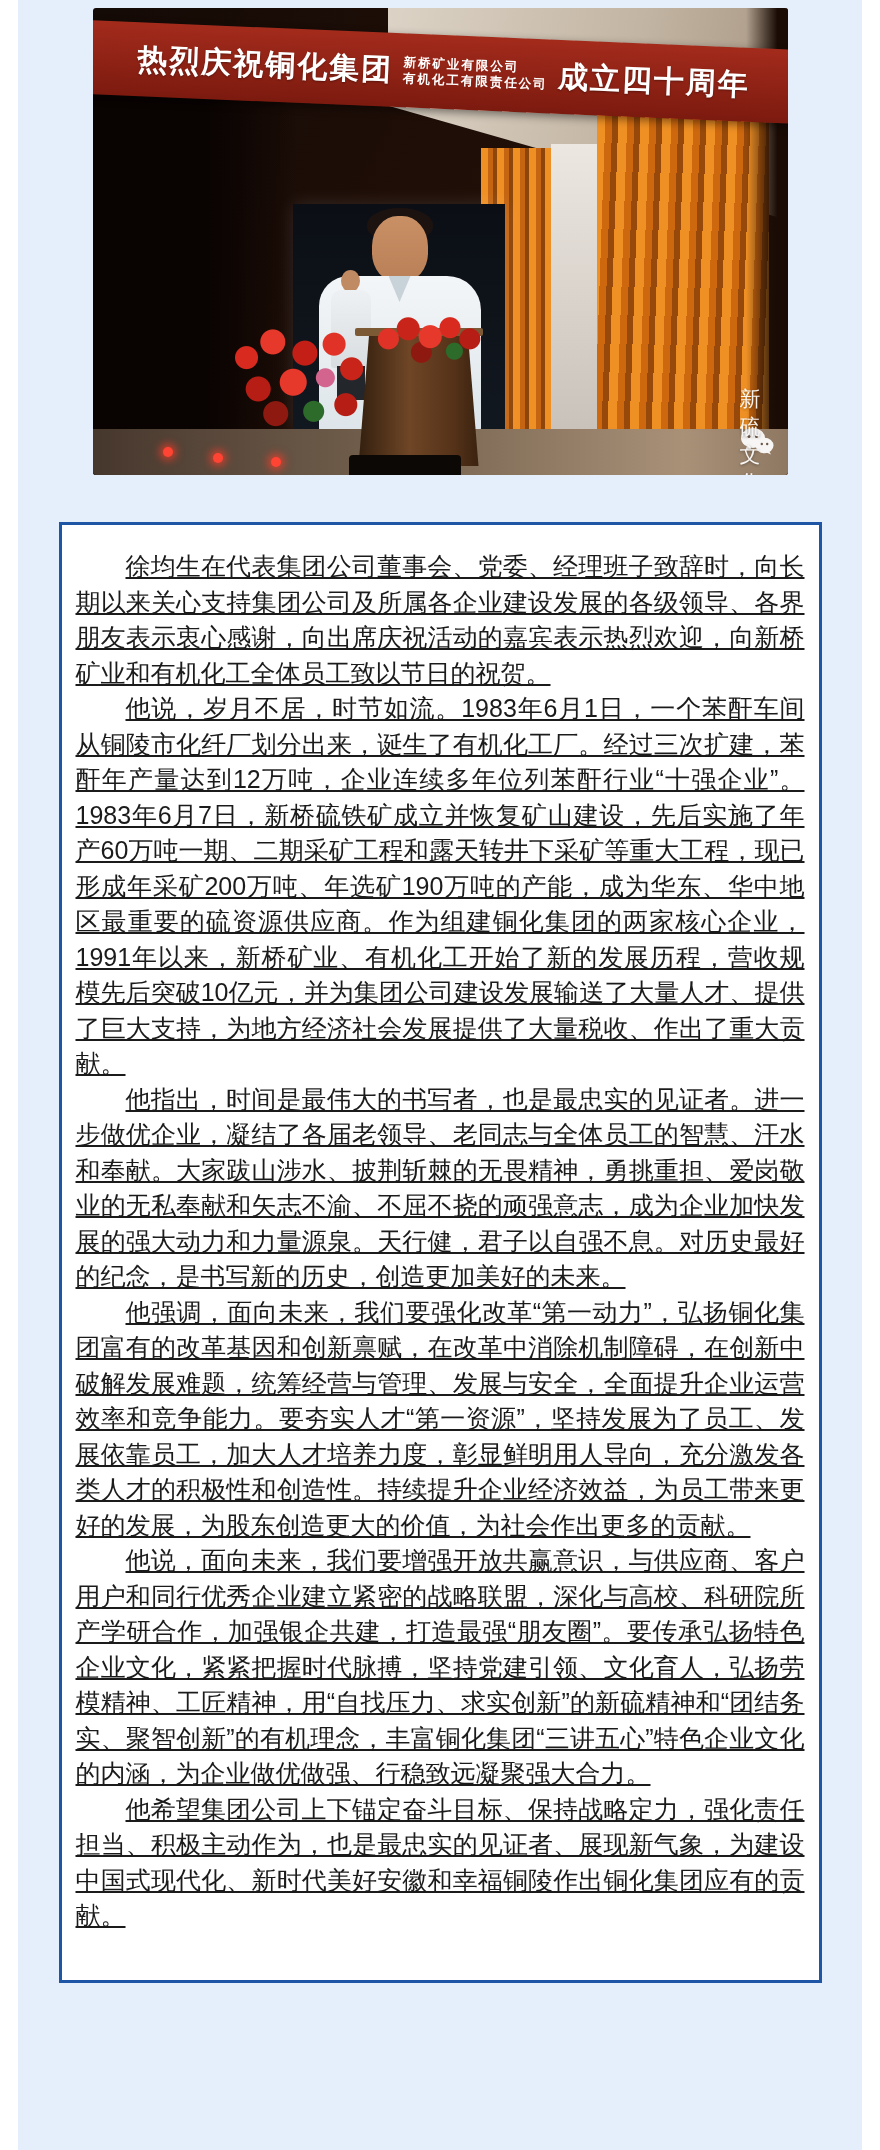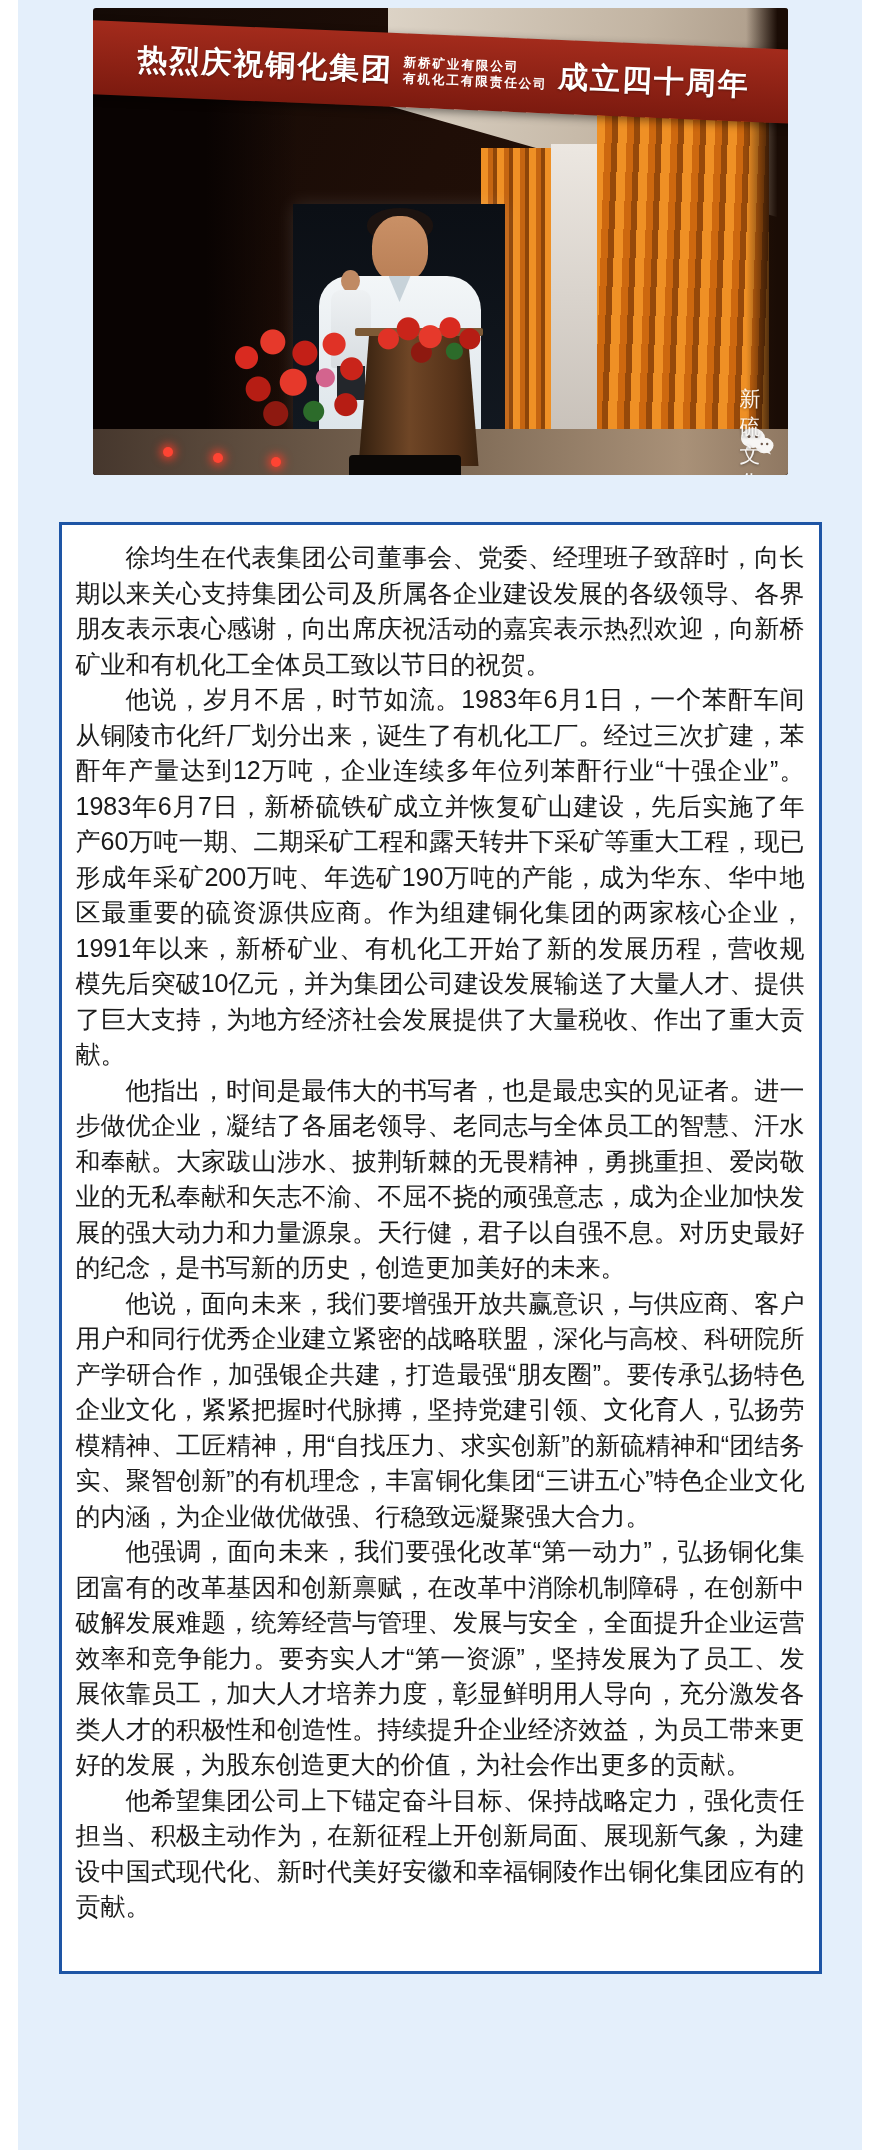--- a/index.html
+++ b/index.html
@@ -121,21 +121,22 @@
     color:#fff;font-size:21px;letter-spacing:1px;
     text-shadow:0 1px 3px rgba(0,0,0,.4);opacity:.93;
   }
   .watermark svg{position:static;display:block;}
   
   .card{
     width:763px;
     margin:47px auto 0;
     background:var(--card-background);
     border:3px solid var(--card-border);
-    padding:15px 14px 46px;
+    padding:24px 14px 46px;
+    text-decoration:underline;
   }
   .card p{
     margin:0;
     text-indent:2em;
     font-size:25px;
     line-height:35.5px;
     text-align:justify;
     color:var(--text);
   }
 </style>
@@ -199,18 +200,18 @@
         <circle cx="27.2" cy="17" r="1.2" fill="#6b564a"></circle>
       </svg>
       <span>新硫文化</span>
     </div>
   </figure>
 
   <section class="card">
     <p>徐均生在代表集团公司董事会、党委、经理班子致辞时，向长期以来关心支持集团公司及所属各企业建设发展的各级领导、各界朋友表示衷心感谢，向出席庆祝活动的嘉宾表示热烈欢迎，向新桥矿业和有机化工全体员工致以节日的祝贺。</p>
     <p>他说，岁月不居，时节如流。1983年6月1日，一个苯酐车间从铜陵市化纤厂划分出来，诞生了有机化工厂。经过三次扩建，苯酐年产量达到12万吨，企业连续多年位列苯酐行业“十强企业”。1983年6月7日，新桥硫铁矿成立并恢复矿山建设，先后实施了年产60万吨一期、二期采矿工程和露天转井下采矿等重大工程，现已形成年采矿200万吨、年选矿190万吨的产能，成为华东、华中地区最重要的硫资源供应商。作为组建铜化集团的两家核心企业，1991年以来，新桥矿业、有机化工开始了新的发展历程，营收规模先后突破10亿元，并为集团公司建设发展输送了大量人才、提供了巨大支持，为地方经济社会发展提供了大量税收、作出了重大贡献。</p>
     <p>他指出，时间是最伟大的书写者，也是最忠实的见证者。进一步做优企业，凝结了各届老领导、老同志与全体员工的智慧、汗水和奉献。大家跋山涉水、披荆斩棘的无畏精神，勇挑重担、爱岗敬业的无私奉献和矢志不渝、不屈不挠的顽强意志，成为企业加快发展的强大动力和力量源泉。天行健，君子以自强不息。对历史最好的纪念，是书写新的历史，创造更加美好的未来。</p>
+    <p>他强调，面向未来，我们要强化改革“第一动力”，弘扬铜化集团富有的改革基因和创新禀赋，在改革中消除机制障碍，在创新中破解发展难题，统筹经营与管理、发展与安全，全面提升企业运营效率和竞争能力。要夯实人才“第一资源”，坚持发展为了员工、发展依靠员工，加大人才培养力度，彰显鲜明用人导向，充分激发各类人才的积极性和创造性。持续提升企业经济效益，为员工带来更好的发展，为股东创造更大的价值，为社会作出更多的贡献。</p>
     <p>他说，面向未来，我们要增强开放共赢意识，与供应商、客户用户和同行优秀企业建立紧密的战略联盟，深化与高校、科研院所产学研合作，加强银企共建，打造最强“朋友圈”。要传承弘扬特色企业文化，紧紧把握时代脉搏，坚持党建引领、文化育人，弘扬劳模精神、工匠精神，用“自找压力、求实创新”的新硫精神和“团结务实、聚智创新”的有机理念，丰富铜化集团“三讲五心”特色企业文化的内涵，为企业做优做强、行稳致远凝聚强大合力。</p>
-    <p>他强调，面向未来，我们要强化改革“第一动力”，弘扬铜化集团富有的改革基因和创新禀赋，在改革中消除机制障碍，在创新中破解发展难题，统筹经营与管理、发展与安全，全面提升企业运营效率和竞争能力。要夯实人才“第一资源”，坚持发展为了员工、发展依靠员工，加大人才培养力度，彰显鲜明用人导向，充分激发各类人才的积极性和创造性。持续提升企业经济效益，为员工带来更好的发展，为股东创造更大的价值，为社会作出更多的贡献。</p>
-    <p>他希望集团公司上下锚定奋斗目标、保持战略定力，强化责任担当、积极主动作为，在新征程上开创新局面、展现新气象，为建设中国式现代化、新时代美好安徽和幸福铜陵作出铜化集团应有的贡献。</p>
+    <p>他希望集团公司上下锚定奋斗目标、保持战略定力，强化责任担当、积极主动作为，也是最忠实的见证者、展现新气象，为建设中国式现代化、新时代美好安徽和幸福铜陵作出铜化集团应有的贡献。</p>
   </section>
 
 </div>
 
 </body></html>

